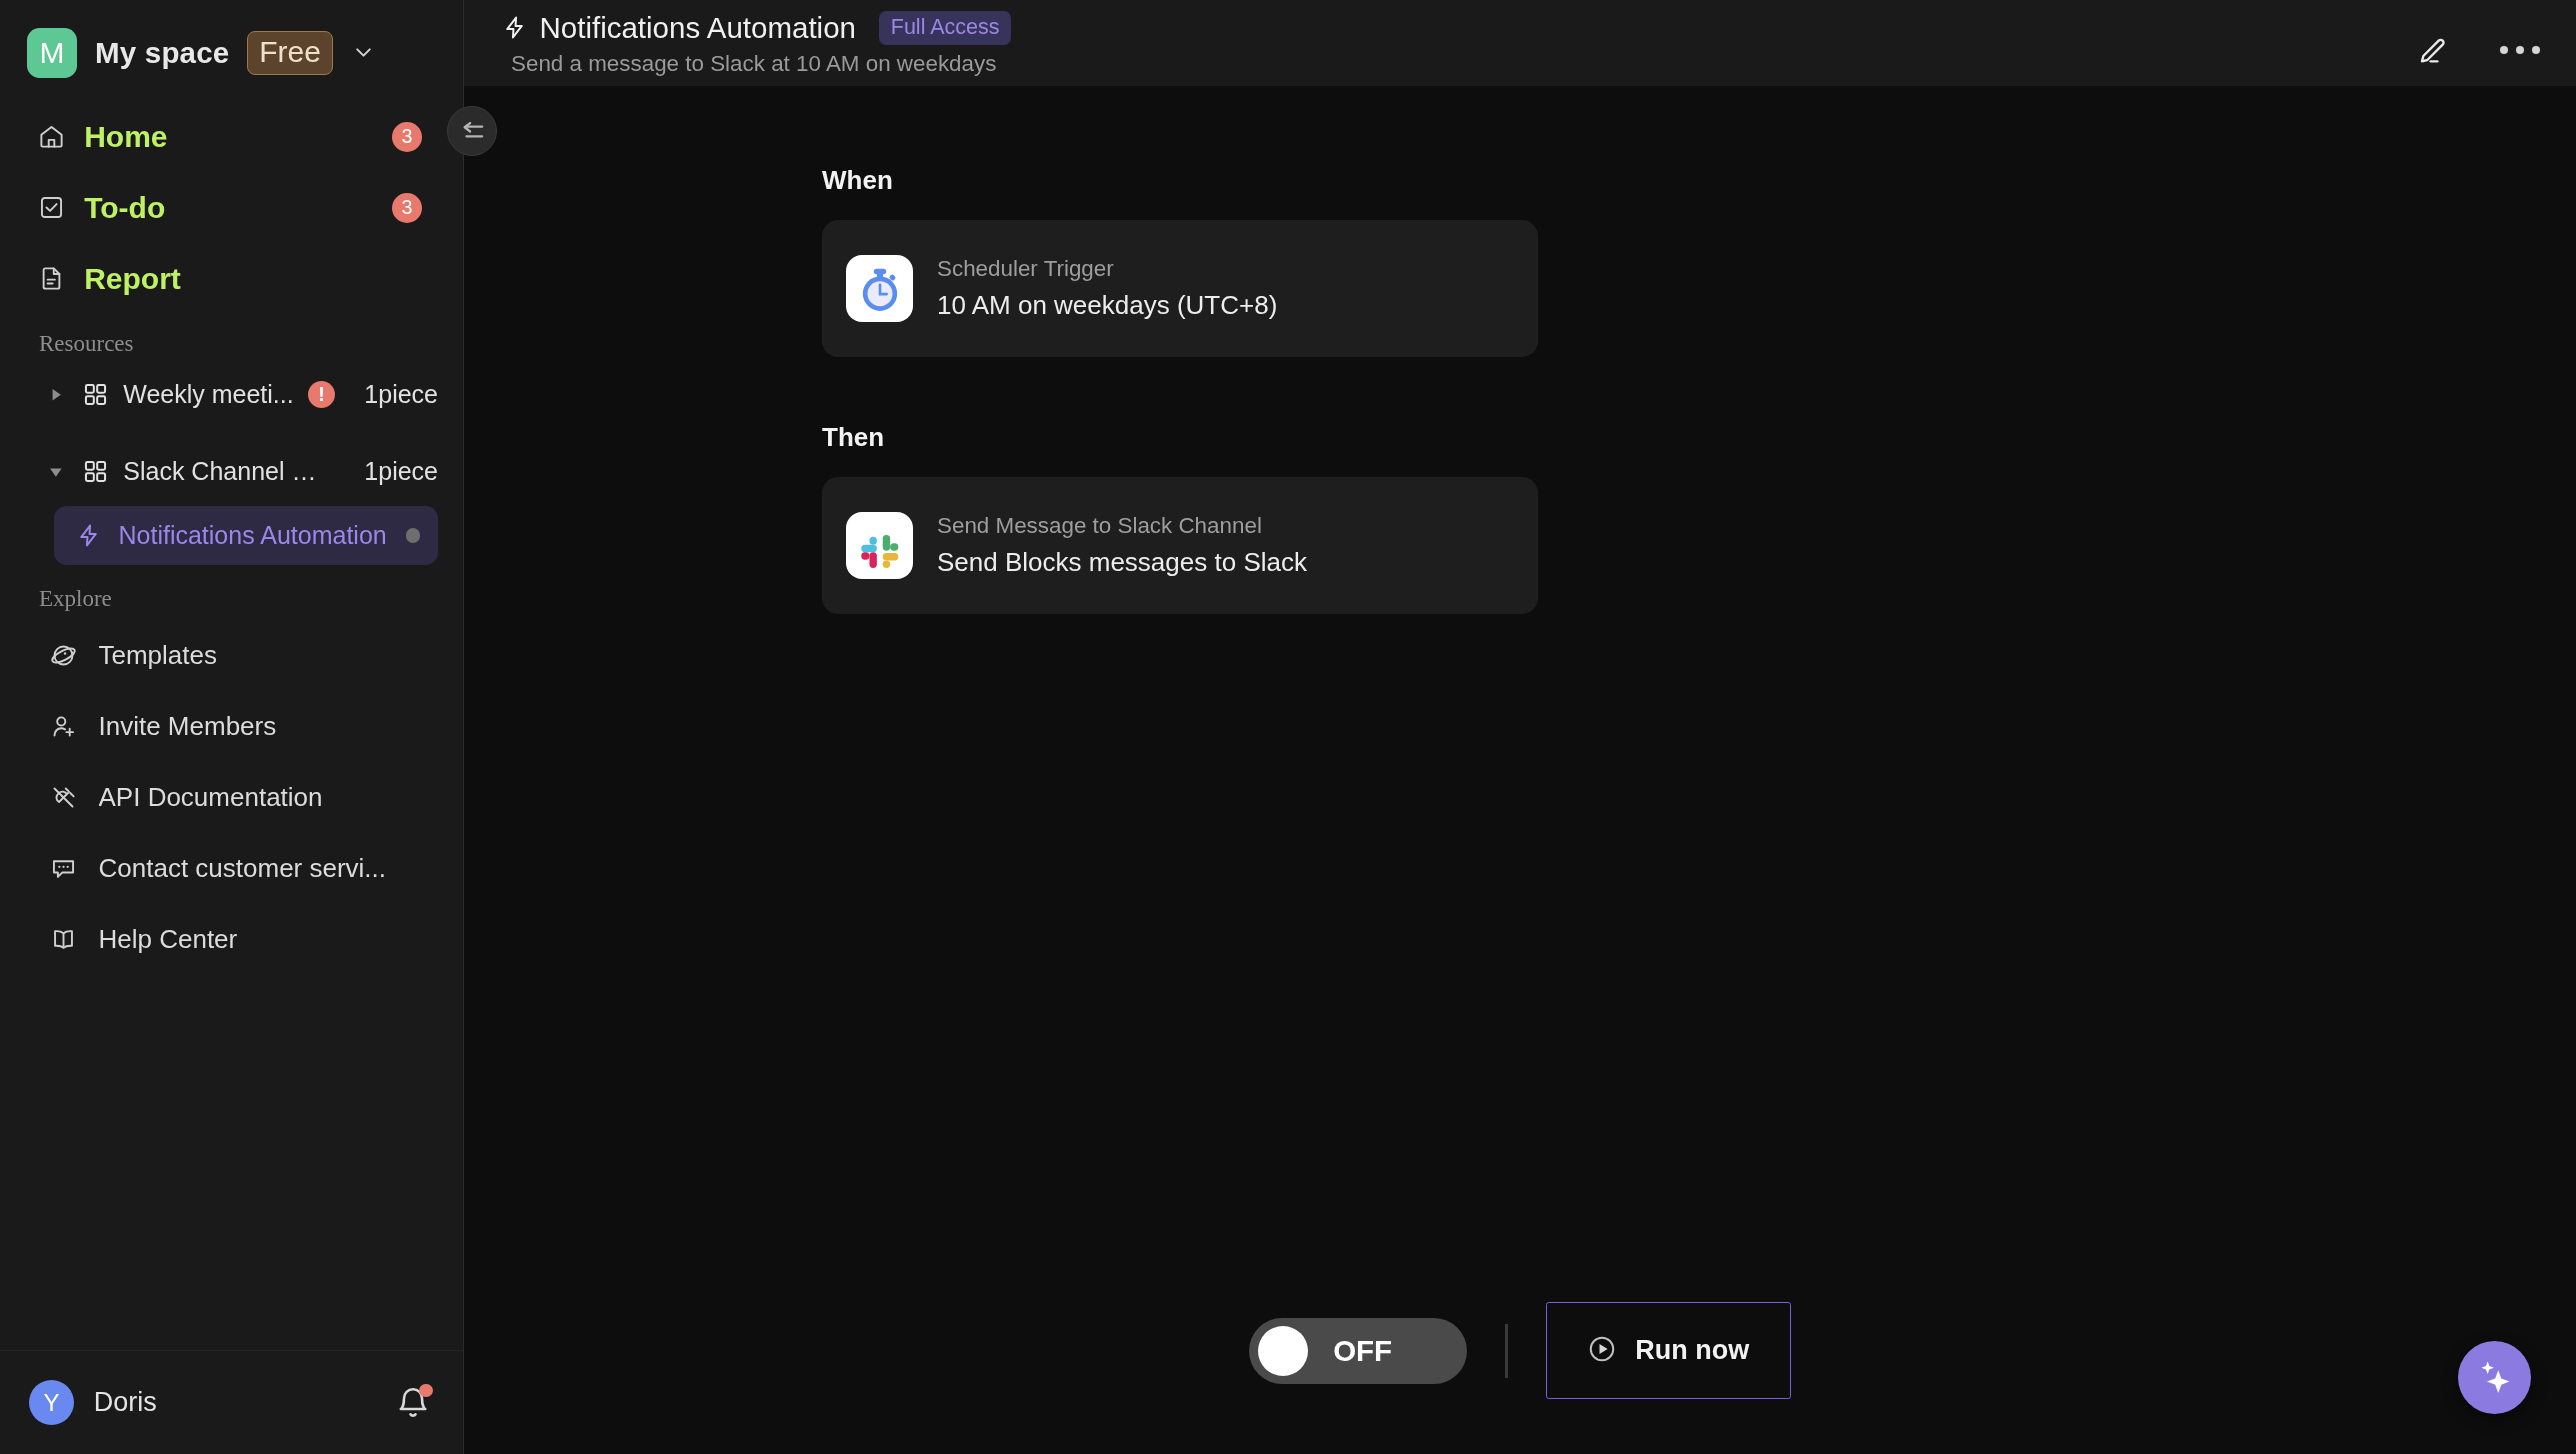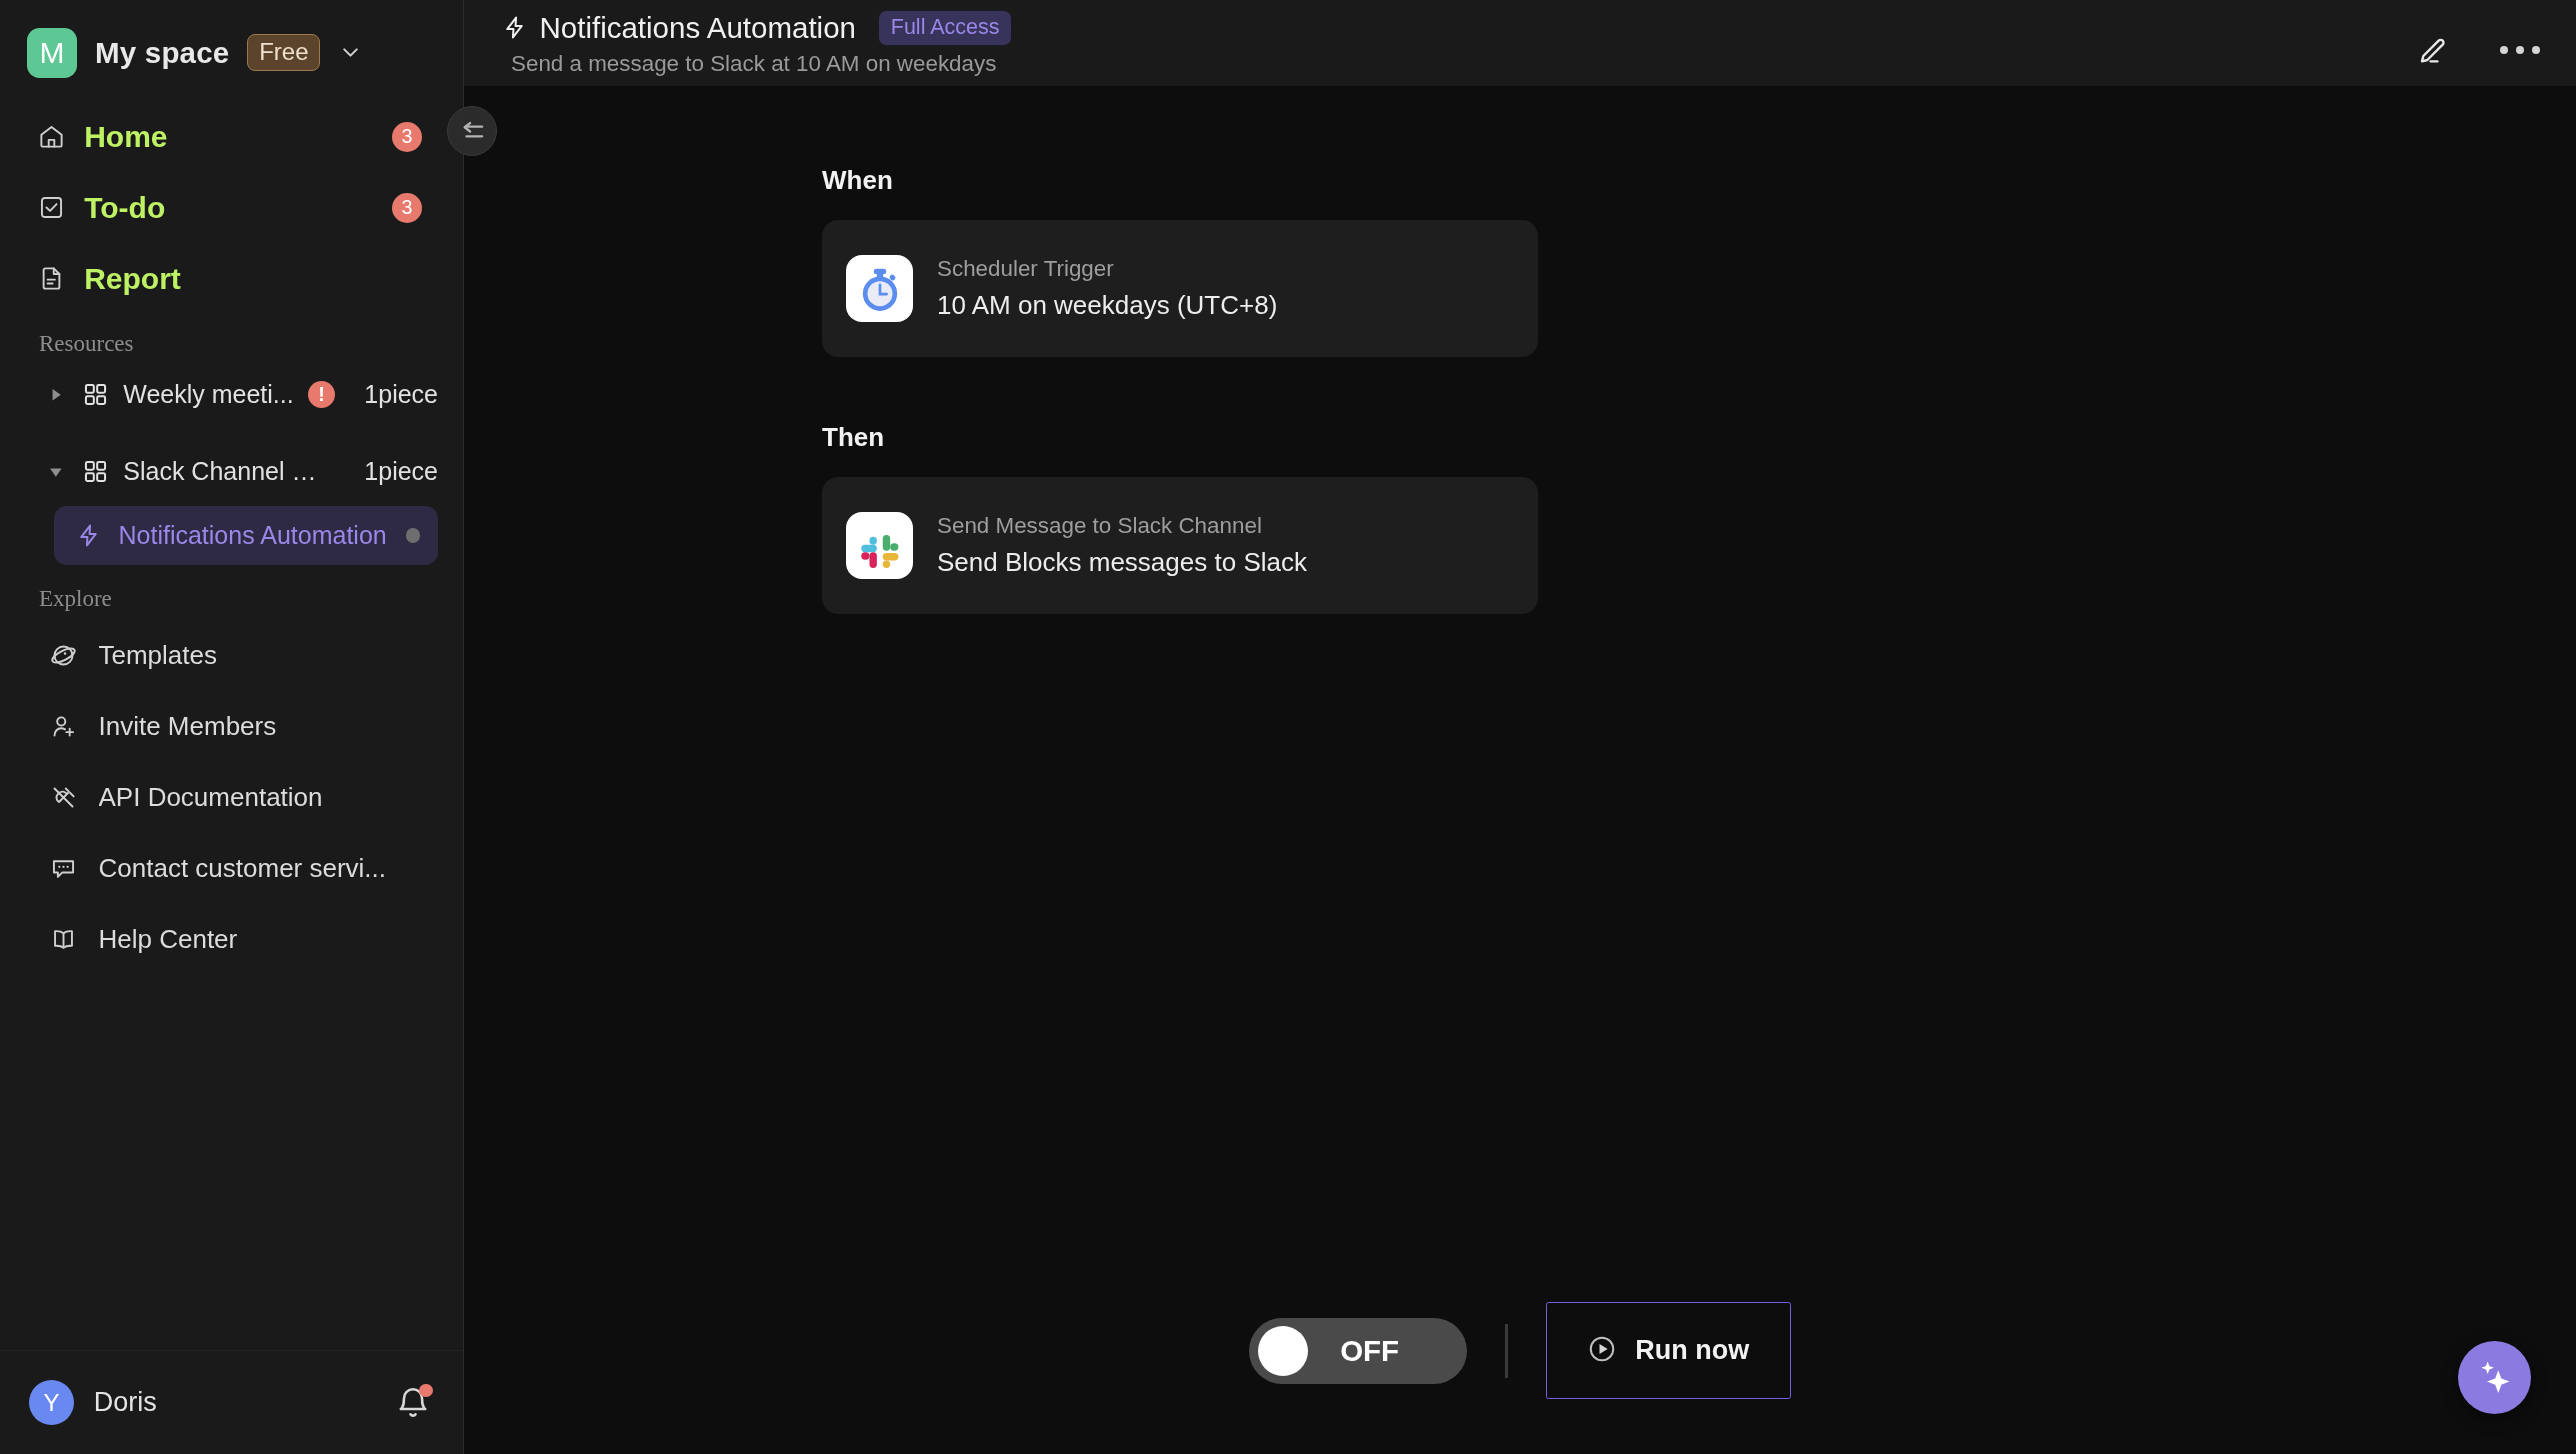--- a/index.html
+++ b/index.html
@@ -26,21 +26,21 @@
   }
   .space-avatar {
     width: 50px; height: 50px; border-radius: 12.5px;
     background: #5ec894; color: #fff;
     display: flex; align-items: center; justify-content: center;
     font-size: 30px; font-weight: 400; flex: 0 0 50px;
   }
   .space-name { font-size: 29.5px; color: #e8e8e8; font-weight: 700; letter-spacing: 0.2px; }
   .plan-badge {
     border: 1.8px solid #9c7a4d; background: #5b442b; color: #efe0cd;
-    border-radius: 8px; font-size: 24px; padding: 2.7px 10.7px 4.5px; line-height: 1.15;
+    border-radius: 8px; font-size: 30px; padding: 2.7px 10.7px 4.5px; line-height: 1.15;
   }
   .chev { color: #cfcfcf; font-size: 19.7px; display:flex; align-items:center; }
   .chev svg { width: 25px; height: 25px; }
 
   .nav-list { padding-top: 23px; }
   .nav-item {
     display: flex; align-items: center;
     height: 55px; margin: 0 25px 16px 25px;
     padding: 0 16px 0 12.5px; border-radius: 10.7px;
     gap: 19.7px; cursor: pointer; position: relative;
@@ -171,21 +171,21 @@
 
   .bottom-bar {
     position: absolute; left: 0; right: 0; bottom: 55px;
     display: flex; align-items: center; justify-content: center; gap: 0;
   }
   .toggle {
     width: 218px; height: 66px; border-radius: 33px; background: #4a4a4a;
     display: flex; align-items: center; cursor: pointer; padding: 0 9px;
   }
   .knob { width: 50px; height: 50px; border-radius: 50%; background: #fff; flex: 0 0 50px; }
-  .toggle-text { color: #fff; font-size: 29.5px; font-weight: 700; margin-left: 32px; }
+  .toggle-text { color: #fff; font-size: 29.5px; font-weight: 700; margin-left: 25px; }
   .vdivider { width: 2.7px; height: 54px; background: #3a3a3a; margin: 0 38px; }
   .run-btn {
     border: 1.8px solid #7c5fe0; border-radius: 2.7px;
     width: 245px; height: 97px;
     display: flex; align-items: center; justify-content: center; gap: 18px;
     cursor: pointer; background: transparent;
   }
   .run-btn svg { width: 30px; height: 30px; }
   .run-label { font-size: 27px; color: #f2f2f2; font-weight: 700; }
 

